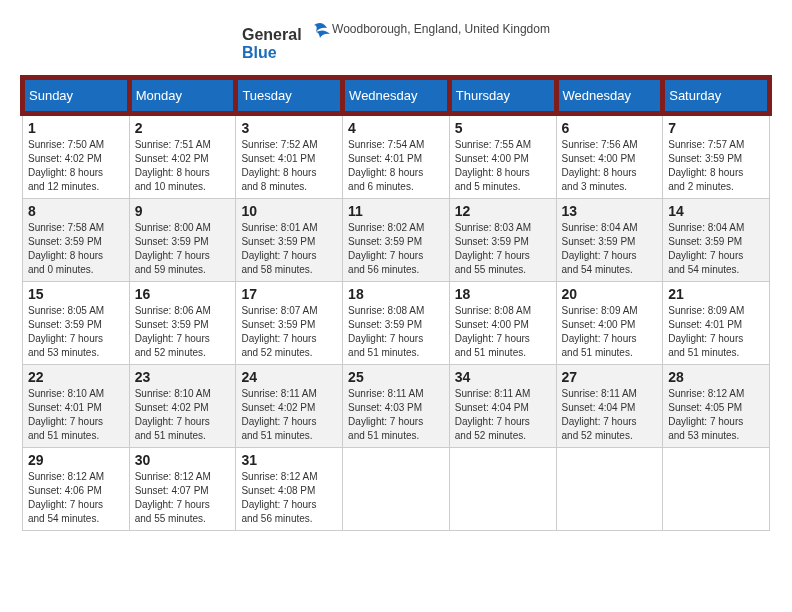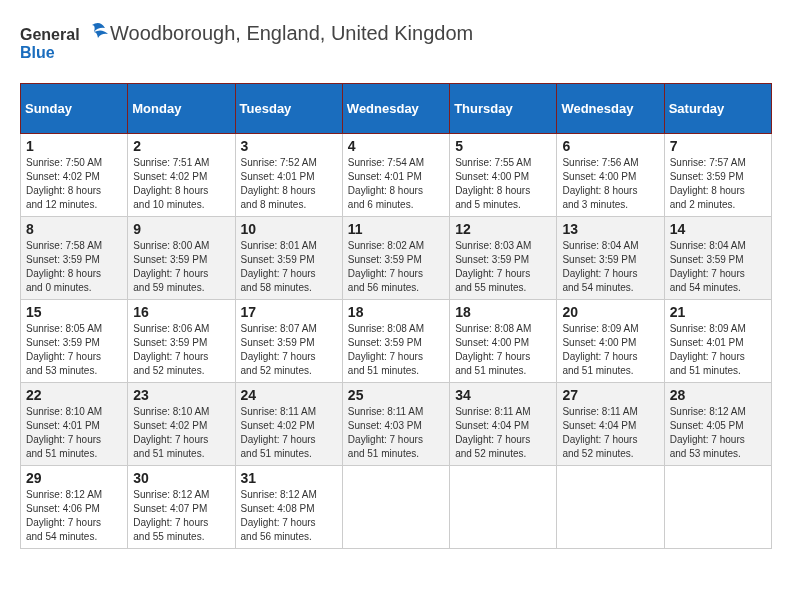--- a/index.html
+++ b/index.html
@@ -5,56 +5,56 @@
     * { box-sizing: border-box; margin: 0; padding: 0; }
     body {
       font-family: Arial, sans-serif;
       background: #fff;
       width: 792px;
       min-height: 612px;
       padding: 20px;
     }
     .header {
       display: flex;
-      justify-content: flex-start;
+      justify-content: center;
       align-items: flex-start;
-      margin-bottom: 18px;
+      margin-bottom: 10px;
     }
     .logo {
       display: flex;
       flex-direction: column;
       align-items: flex-start;
     }
     .title-block {
       text-align: right;
     }
     .month-title {
       font-size: 38px;
       font-weight: bold;
       color: #222;
       line-height: 1.1;
     }
     .location {
-      font-size: 20px;
+      font-size: 12px;
       color: #444;
       margin-top: 2px;
     }
     .calendar-table {
       width: 100%;
       border-collapse: collapse;
       font-size: 11px;
     }
     .calendar-table th {
       background: #1a6dbe;
       color: #fff;
-      padding: 17px 4px;
+      padding: 8px 4px;
       text-align: left;
       font-size: 13px;
-      font-weight: bold;
-      border: 1px solid #7f1d1d;
+      font-weight: normal;
+      border: 5px solid #7f1d1d;
     }
     .calendar-table td {
       border: 1px solid #ccc;
       vertical-align: top;
       padding: 4px 5px;
       height: 80px;
       width: calc(100% / 7);
       background: #fff;
     }
     .calendar-table tr:nth-child(even) td {

